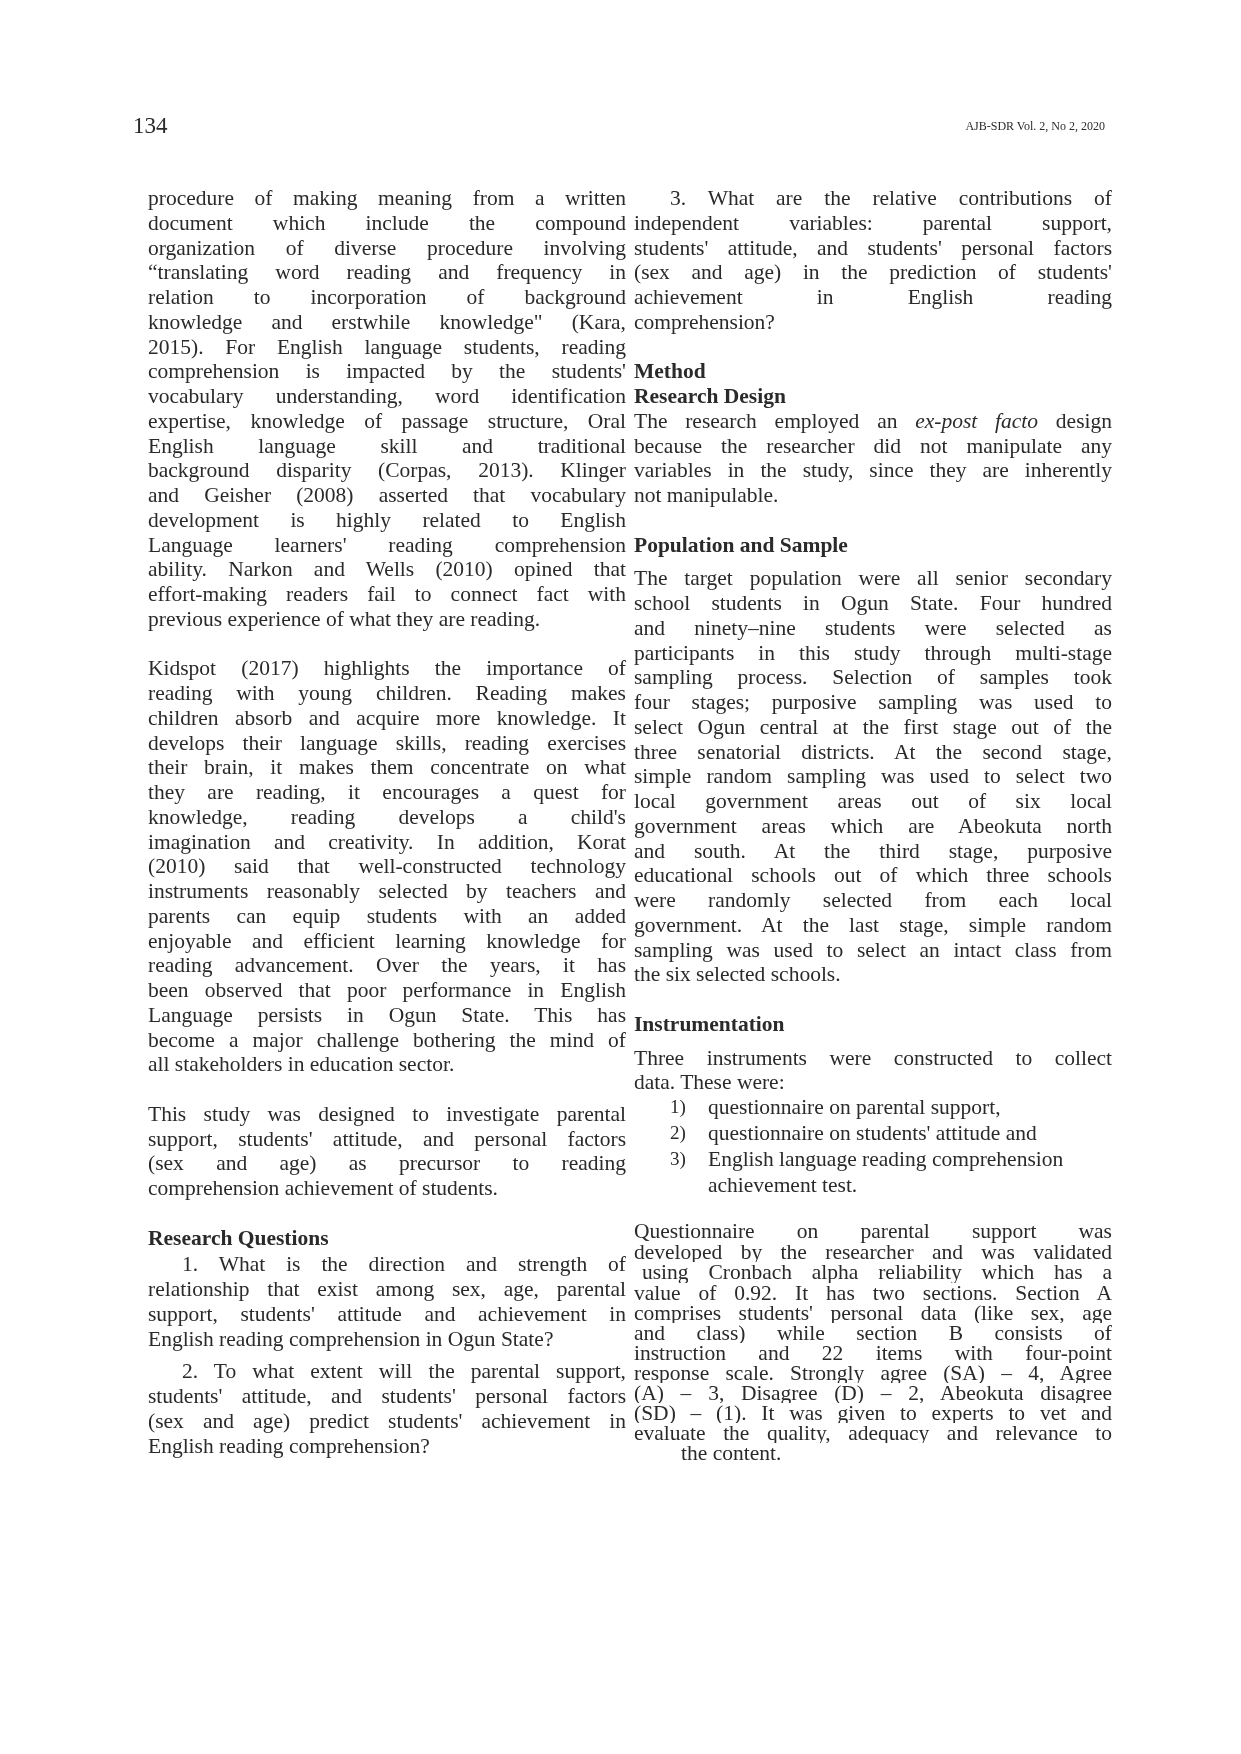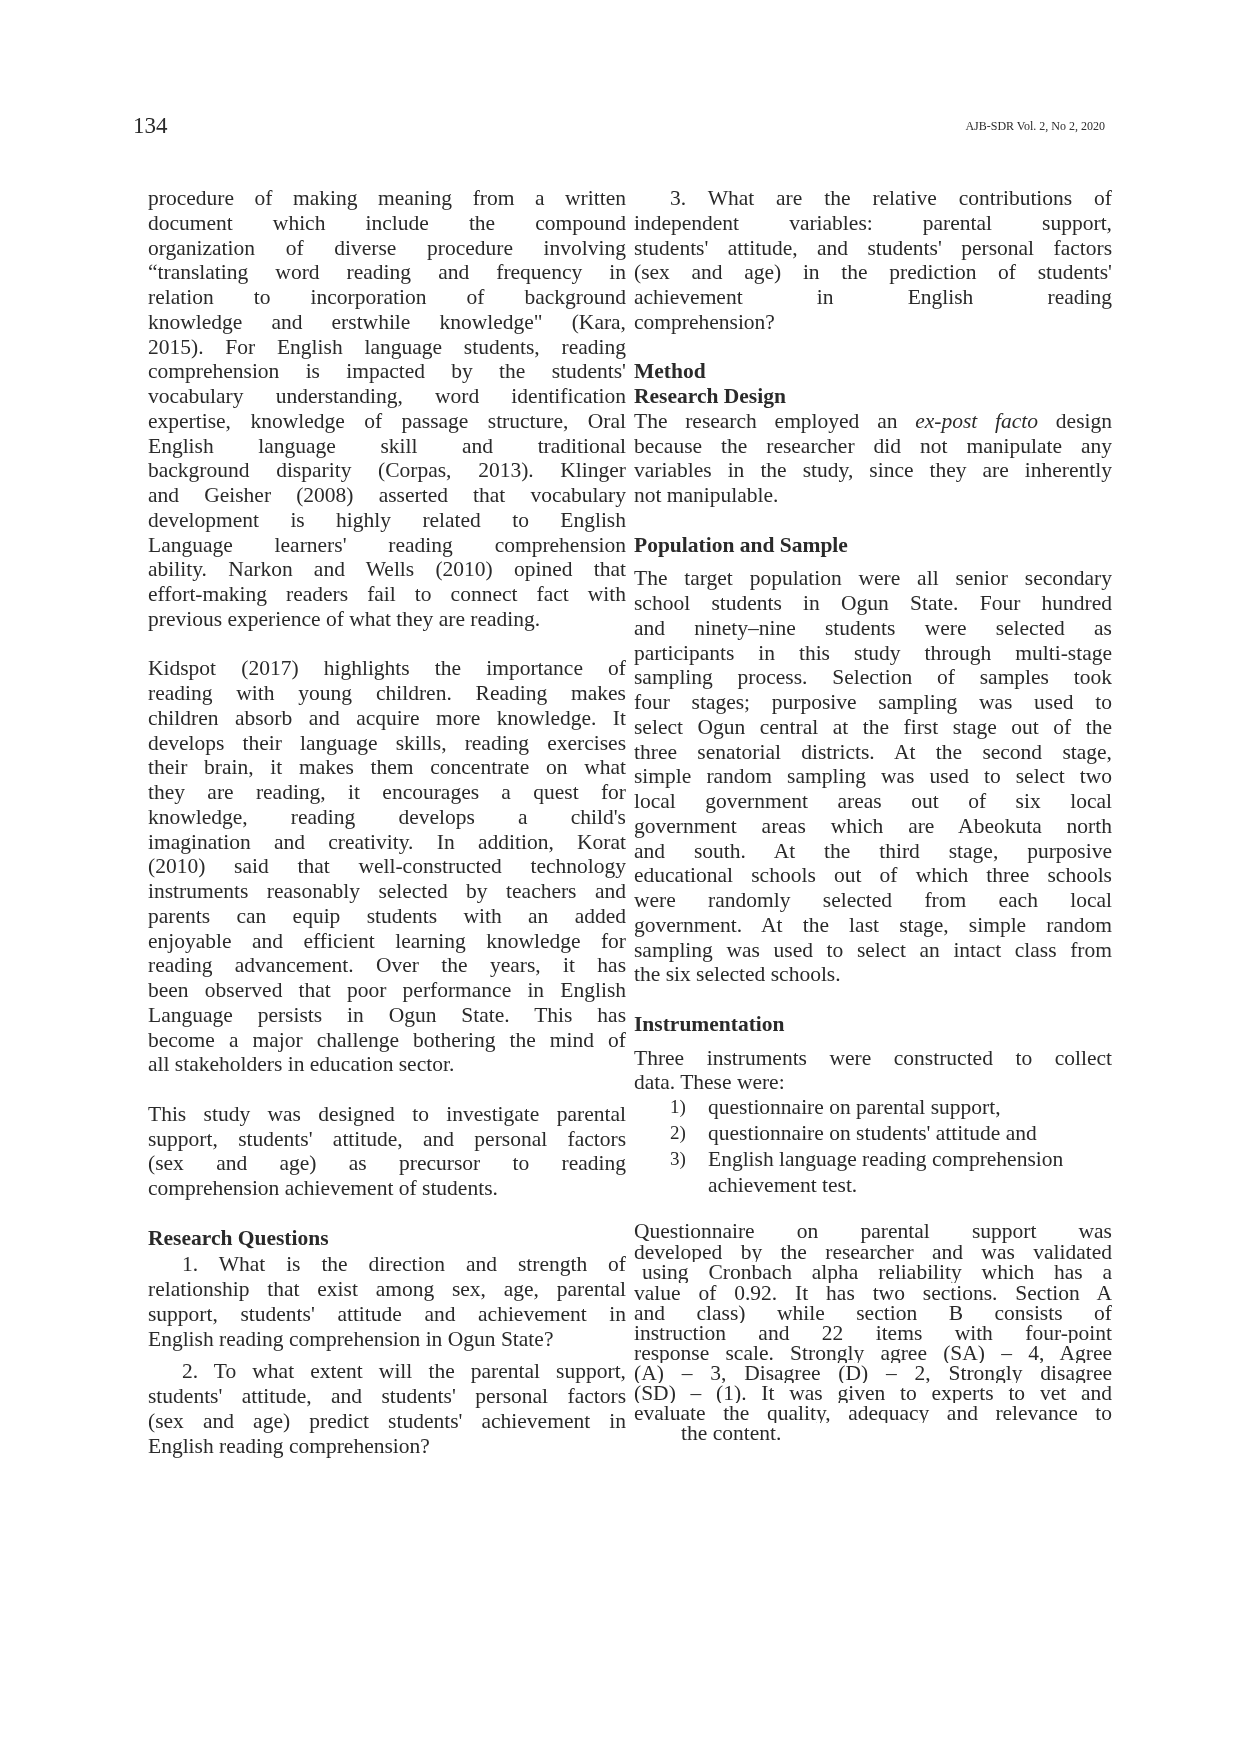--- a/index.html
+++ b/index.html
@@ -155,21 +155,22 @@
       <span>English language reading comprehension</span>
     </div>
     <span class="list-cont">achievement test.</span>
   </div>
   <span class="gap" style="height:22px;"></span>
   <div class="tight">
     <span class="line">Questionnaire on parental support was</span>
     <span class="line" style="height:19px;line-height:19px;">developed by the researcher and was validated</span>
     <span class="line" style="height:21px;line-height:21px;margin-left:8px;">using Cronbach alpha reliability which has a</span>
     <span class="line" style="height:20px;line-height:20px;">value of 0.92. It has two sections. Section A</span>
+    <span class="line" style="height:20px;line-height:20px;">comprises students' personal data (like sex, age</span>
     <span class="line" style="height:20px;line-height:20px;">and class) while section B consists of</span>
     <span class="line" style="height:20px;line-height:20px;">instruction and 22 items with four-point</span>
     <span class="line" style="height:20px;line-height:20px;">response scale. Strongly agree (SA) – 4, Agree</span>
-    <span class="line" style="height:20px;line-height:20px;">(A) – 3, Disagree (D) – 2, Strongly disagree</span>
+    <span class="line" style="height:20px;line-height:20px;">(A) – 3, Disagree (D) – 2, Abeokuta disagree</span>
     <span class="line" style="height:20px;line-height:20px;">(SD) – (1). It was given to experts to vet and</span>
     <span class="line" style="height:20px;line-height:20px;">evaluate the quality, adequacy and relevance to</span>
     <span class="line last" style="height:20px;line-height:20px;margin-left:47px;">the content.</span>
   </div>
 </div>
 
 </body></html>

